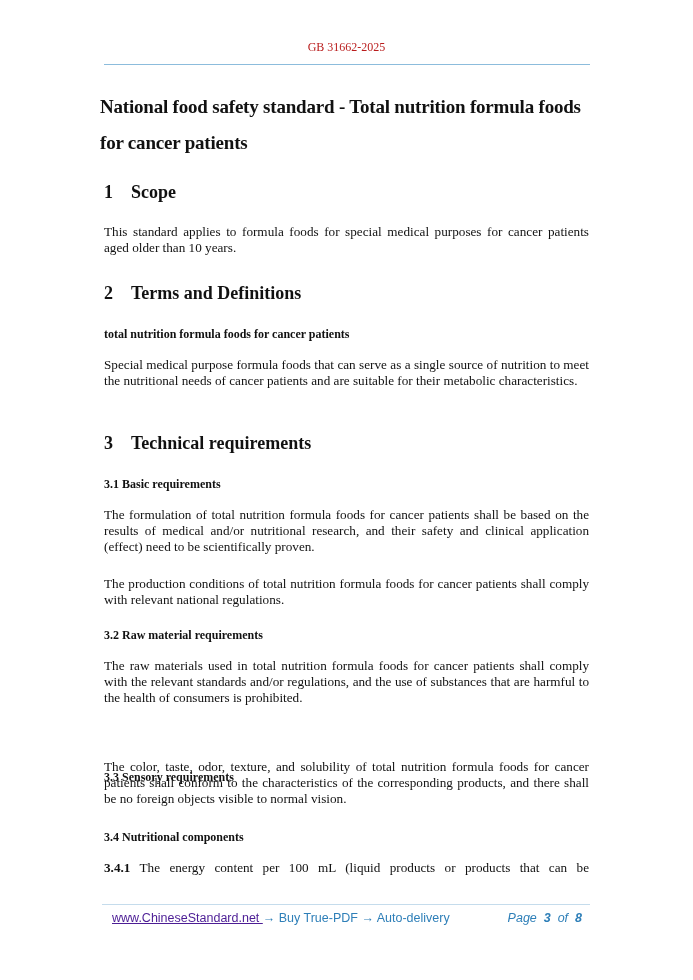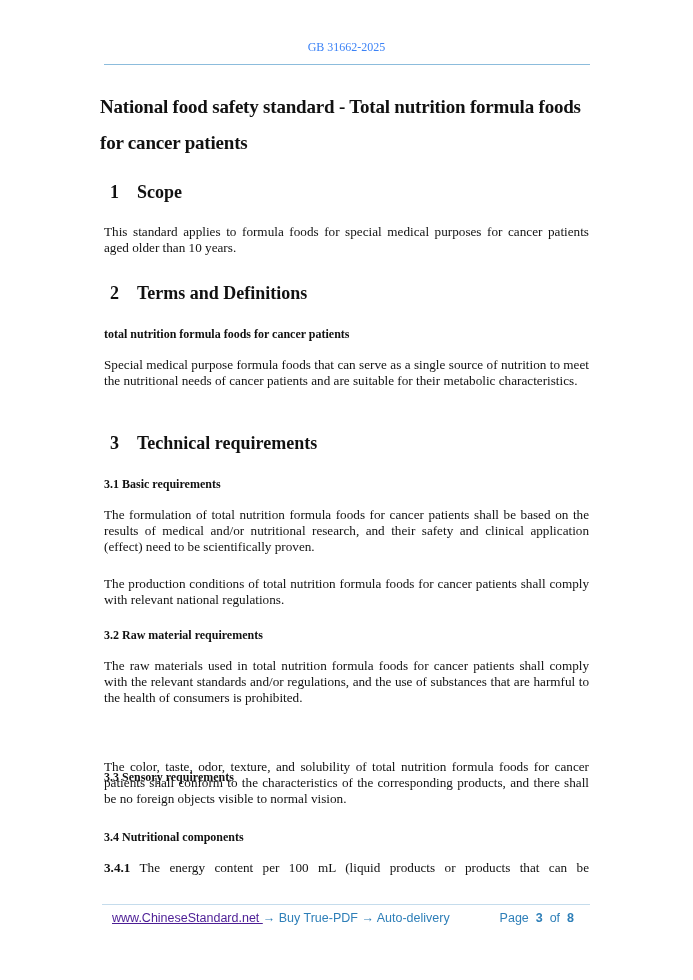--- a/index.html
+++ b/index.html
@@ -1,32 +1,32 @@
 <!DOCTYPE html>
 <html><head>
 <meta charset="utf-8">
 <style>
   html, body { margin: 0; padding: 0; background: #ffffff; }
   body { width: 693px; height: 980px; position: relative; overflow: hidden;
          font-family: "Liberation Serif", serif; color: #111; }
   .header-code { position: absolute; top: 40px; left: 0; width: 693px; text-align: center;
-                 font-size: 12px; color: #3b82f6; }
+                 font-size: 12px; color: #b91c1c; }
   .header-rule { position: absolute; top: 64px; left: 104px; width: 486px; height: 1px; background: #8cbcdc; }
   .title { position: absolute; left: 100px; width: 493px; font-weight: bold;
            font-size: 19px; letter-spacing: -0.2px; }
-  .h1 { position: absolute; left: 104px; font-weight: bold; font-size: 18px; margin-left: 6px; }
+  .h1 { position: absolute; left: 104px; font-weight: bold; font-size: 18px; }
   .h1 .num { display: inline-block; width: 27px; }
   .h2 { position: absolute; left: 104px; font-weight: bold; font-size: 12px; }
   .p { position: absolute; left: 104px; width: 485px; font-size: 13.2px; line-height: 16px;
        text-align: justify; }
   .footer-rule { position: absolute; top: 904px; left: 102px; width: 488px; height: 1px; background: #c5dcec; }
   .footer { position: absolute; top: 911px; left: 112px; width: 470px; font-family: "Liberation Sans", sans-serif;
             font-size: 12.5px; color: #2e7fb8; }
   .footer a { color: #4c1d95; text-decoration: underline; }
-  .footer .page { position: absolute; right: 8px; top: 0; }
+  .footer .page { position: absolute; right: 0; top: 0; font-style: italic; }
   .footer .page b { font-weight: bold; }
 </style>
 </head>
 <body>
 
 <div class="header-code">GB 31662-2025</div>
 <div class="header-rule"></div>
 
 <div class="title" style="top:96px;">National food safety standard - Total nutrition formula foods</div>
 <div class="title" style="top:132px;">for cancer patients</div>

